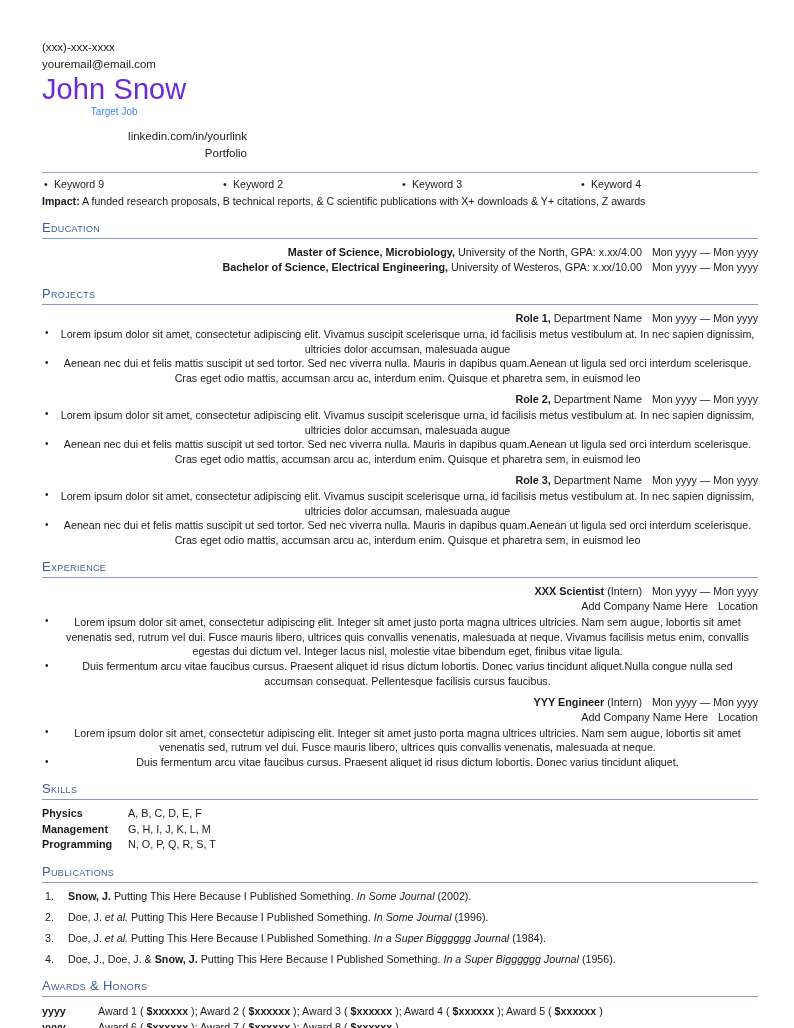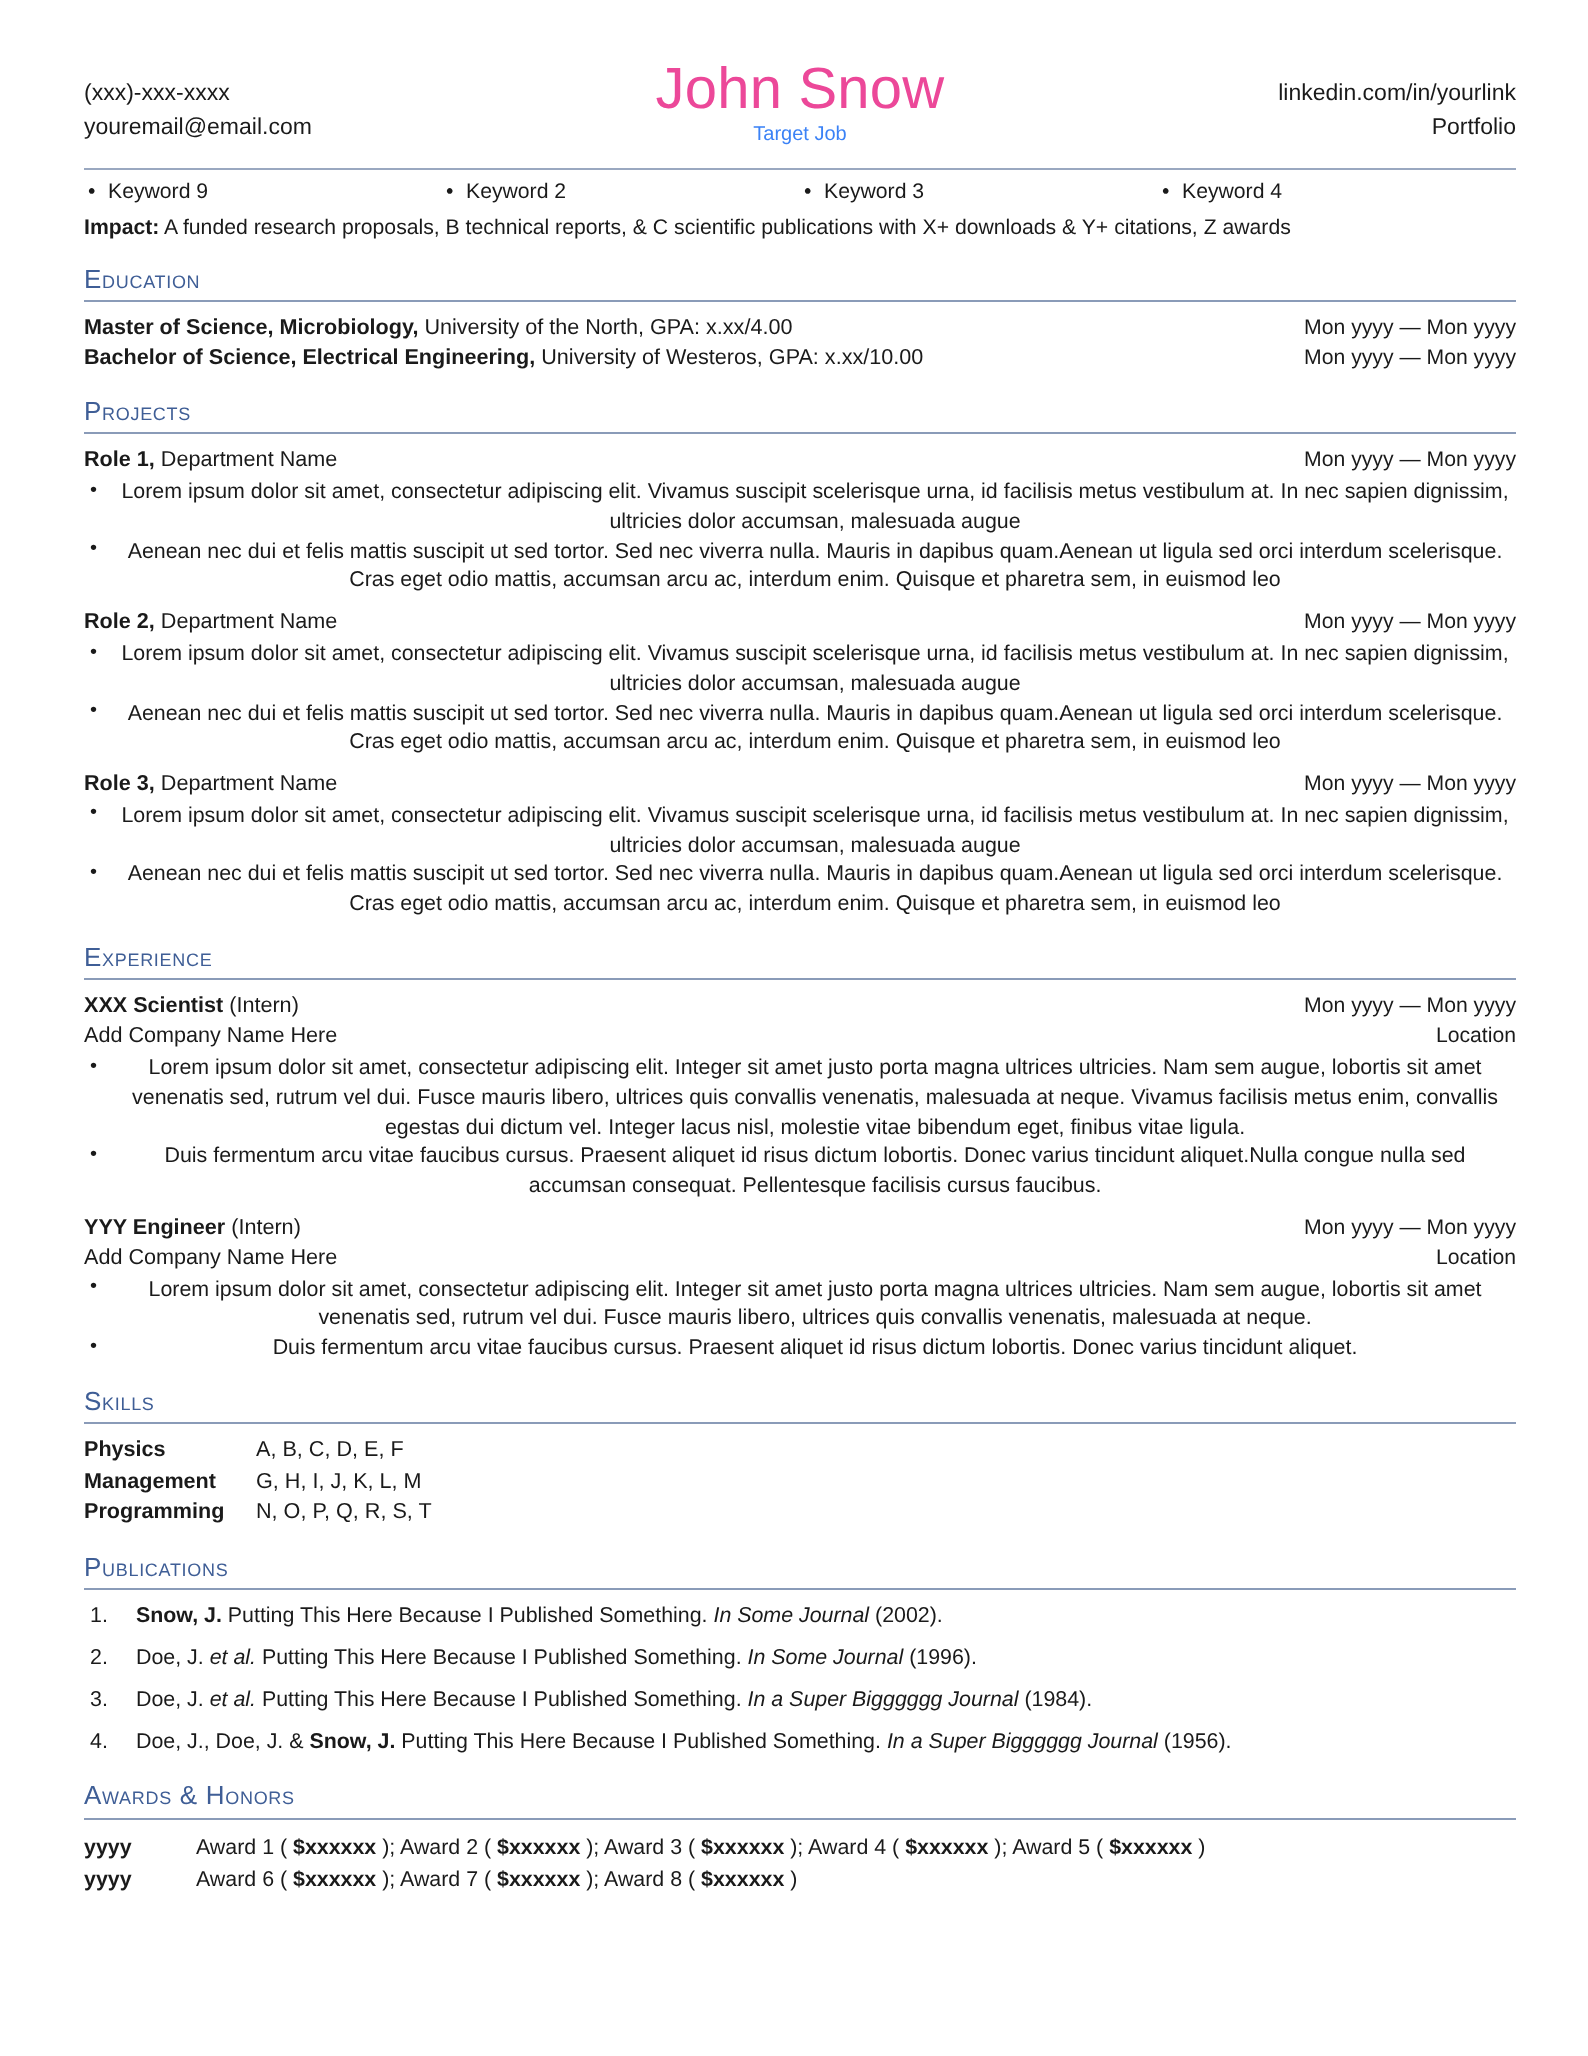--- a/index.html
+++ b/index.html
@@ -20,39 +20,40 @@
     padding: 30px 36px 16px 42px;
     background: #fff;
   }
 
   
   .header {
     display: flex;
     align-items: flex-start;
     justify-content: flex-start;
     padding-bottom: 4px;
+    flex-direction: column;
   }
   .hdr-left, .hdr-right {
     font-size: 11.5px;
     line-height: 1.52;
     width: 205px;
     padding-top: 9px;
   }
   .hdr-left { text-align: left; }
   .hdr-right { text-align: right; }
   .hdr-center {
     flex: 1;
     text-align: center;
     padding-top: 0px;
   }
   .fullname {
     font-size: 29px;
     font-weight: 400;
     letter-spacing: 0.1px;
-    color: #ec4899;
+    color: #6d28d9;
     line-height: 1.08;
   }
   .targetjob {
     font-size: 10px;
     color: #3b82f6;
     line-height: 1.25;
     margin-top: 1px;
   }
 
   .hr-top {
@@ -105,21 +106,21 @@
   .sec-body { margin-top: 6px; }
 
   
   .row {
     display: flex;
     justify-content: space-between;
     align-items: baseline;
     font-size: 10.8px;
     line-height: 1.38;
   }
-  .row .left { flex: 1; padding-right: 10px; }
+  .row .left { flex: 1; padding-right: 10px; text-align: right; }
   .row .right {
     white-space: nowrap;
     font-weight: 400;
     font-size: 10.6px;
   }
   .row .right.light { font-weight: 400; }
   .bold { font-weight: 700; }
 
   
   ul.blist {

